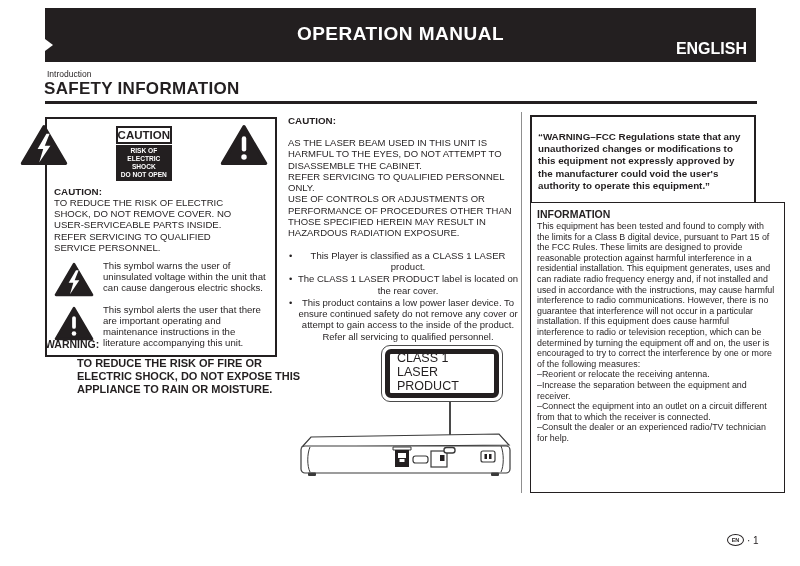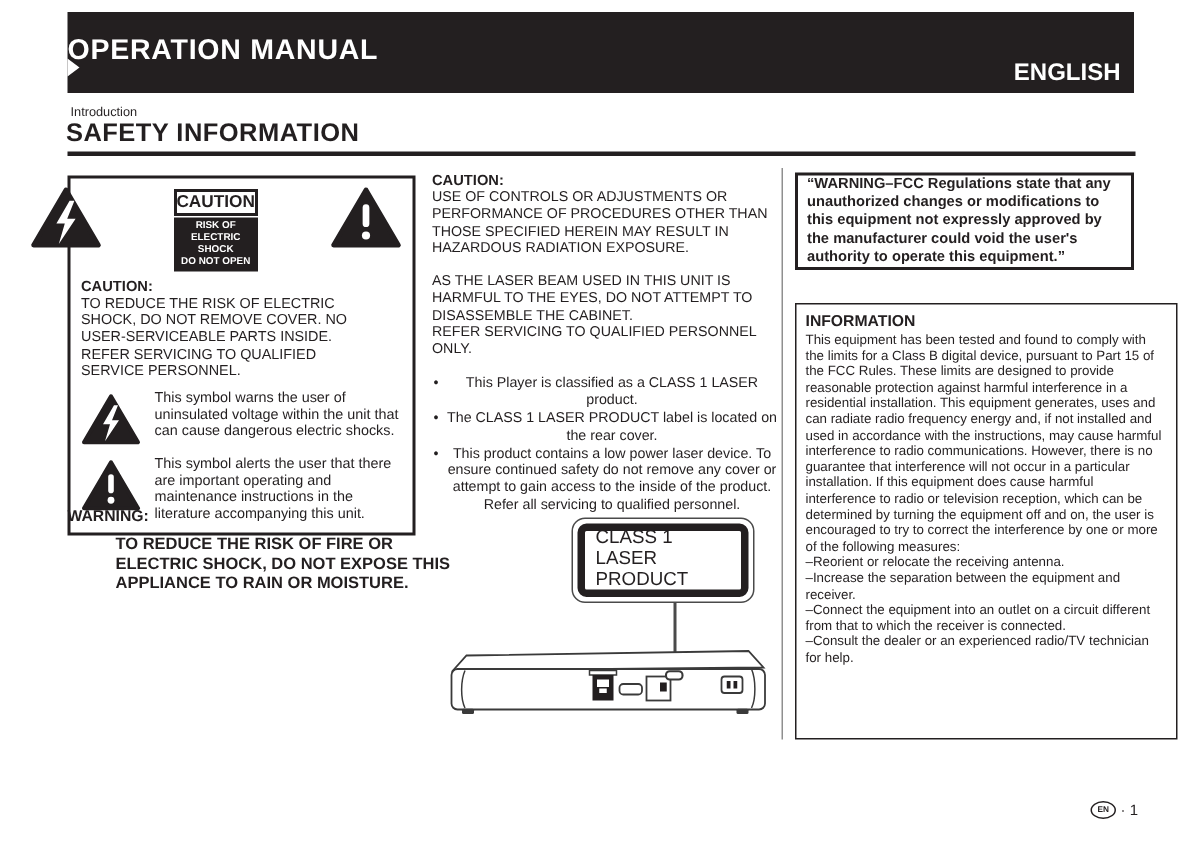--- a/index.html
+++ b/index.html
@@ -5,21 +5,21 @@
   html,body{margin:0;padding:0;background:#e8e8e8;}
   .page{
     position:relative;width:800px;height:566px;background:#ffffff;
     font-family:"Liberation Sans","DejaVu Sans",sans-serif;color:#231f20;
     overflow:hidden;margin:0 auto;
   }
   
   .header-bar{position:absolute;left:45px;top:8px;width:711px;height:54px;background:#231f20;}
   .bar-notch{position:absolute;left:0;top:31px;width:0;height:0;
     border-top:6px solid transparent;border-bottom:6px solid transparent;border-left:8px solid #ffffff;}
-  .header-title{position:absolute;left:0;right:0;top:15px;color:#fff;
+  .header-title{position:absolute;left:0;right:0;top:15px;text-align:center;color:#fff;
     font-size:19px;font-weight:bold;letter-spacing:.5px;}
   .header-lang{position:absolute;right:9px;bottom:4px;color:#fff;font-size:16px;font-weight:bold;}
   .kicker{position:absolute;left:47px;top:69px;font-size:8.5px;}
   .page-title{position:absolute;left:44px;top:79px;font-size:17px;font-weight:bold;letter-spacing:.3px;}
   .title-rule{position:absolute;left:45px;top:101px;width:712px;height:3px;background:#231f20;}
   .col-separator{position:absolute;left:521px;top:112px;width:1px;height:381px;background:#8f8f8f;}
 
   
   .caution-box{position:absolute;left:45px;top:117px;width:232px;border:2px solid #231f20;
     box-sizing:border-box;padding:5px 7px 7px 7px;background:#fff;}
@@ -55,21 +55,21 @@
   .label-fig{position:absolute;left:381px;top:345px;width:122px;height:57px;border:1.5px solid #4a4a4a;
     border-radius:9px;box-sizing:border-box;padding:3px;background:#fff;}
   .label-inner{width:100%;height:100%;border:5px solid #231f20;border-radius:6px;box-sizing:border-box;
     display:flex;flex-direction:column;justify-content:flex-end;padding-left:7px;
     font-size:12.5px;line-height:14px;}
   .connector-line{position:absolute;left:449px;top:402px;width:1.5px;height:46px;background:#4a4a4a;}
   .device{position:absolute;left:297px;top:426px;}
 
   
   .fcc-box{position:absolute;left:530px;top:115px;width:226px;border:2px solid #231f20;
-    box-sizing:border-box;padding:0 6px;background:#fff;}
+    box-sizing:border-box;padding:14px 6px;background:#fff;}
   .fcc-quote{font-size:9.8px;font-weight:bold;line-height:12.2px;}
   .info-box{position:absolute;left:530px;top:202px;width:255px;min-height:291px;border:1.5px solid #231f20;
     box-sizing:border-box;padding:5px 6px;background:#fff;}
   .info-heading{font-size:10.5px;font-weight:bold;margin-bottom:1px;}
   .info-body{font-size:8.9px;line-height:10.6px;}
 
   
   .page-num{position:absolute;left:727px;top:534px;display:flex;align-items:center;gap:3px;}
   .en-badge{width:17px;height:12px;border:1.5px solid #231f20;border-radius:50%;box-sizing:border-box;
     display:flex;align-items:center;justify-content:center;font-size:5.5px;font-weight:bold;}
@@ -128,23 +128,23 @@
     </div>
   </div>
 
   <div class="warning-sec">
     <div class="warn-heading">WARNING:</div>
     <div class="warn-body">TO REDUCE THE RISK OF FIRE OR ELECTRIC SHOCK, DO NOT EXPOSE THIS APPLIANCE TO RAIN OR MOISTURE.</div>
   </div>
 
   <div class="col2">
     <div class="c2-heading">CAUTION:</div>
-    <div class="c2-para">USE OF CONTROLS OR ADJUSTMENTS OR PERFORMANCE OF PROCEDURES OTHER THAN THOSE SPECIFIED HEREIN MAY RESULT IN HAZARDOUS RADIATION EXPOSURE.</div>
     <div class="c2-para c2-para2 pre">AS THE LASER BEAM USED IN THIS UNIT IS HARMFUL TO THE EYES, DO NOT ATTEMPT TO DISASSEMBLE THE CABINET.
 REFER SERVICING TO QUALIFIED PERSONNEL ONLY.</div>
+    <div class="c2-para">USE OF CONTROLS OR ADJUSTMENTS OR PERFORMANCE OF PROCEDURES OTHER THAN THOSE SPECIFIED HEREIN MAY RESULT IN HAZARDOUS RADIATION EXPOSURE.</div>
     <div class="bullets">
       <div class="bullet">This Player is classified as a CLASS 1 LASER product.</div>
       <div class="bullet">The CLASS 1 LASER PRODUCT label is located on the rear cover.</div>
       <div class="bullet">This product contains a low power laser device. To ensure continued safety do not remove any cover or attempt to gain access to the inside of the product. Refer all servicing to qualified personnel.</div>
     </div>
   </div>
 
   <div class="label-fig">
     <div class="label-inner">
       <div>CLASS 1</div>

